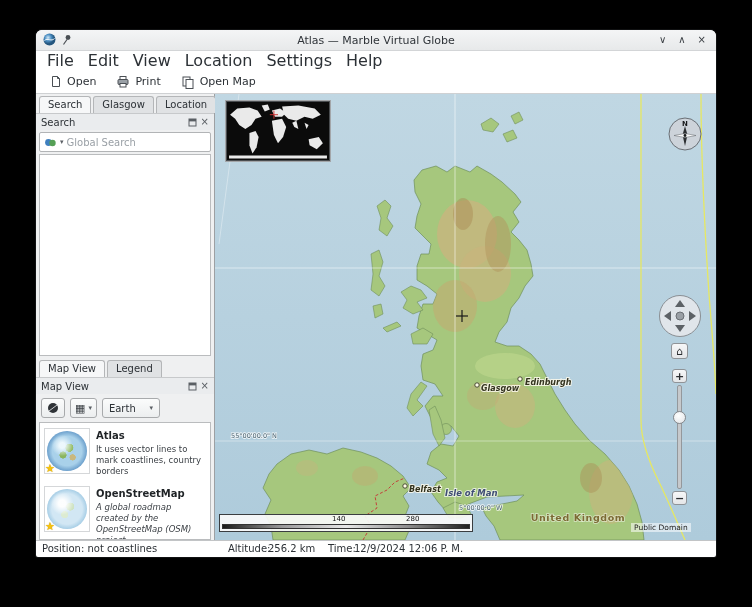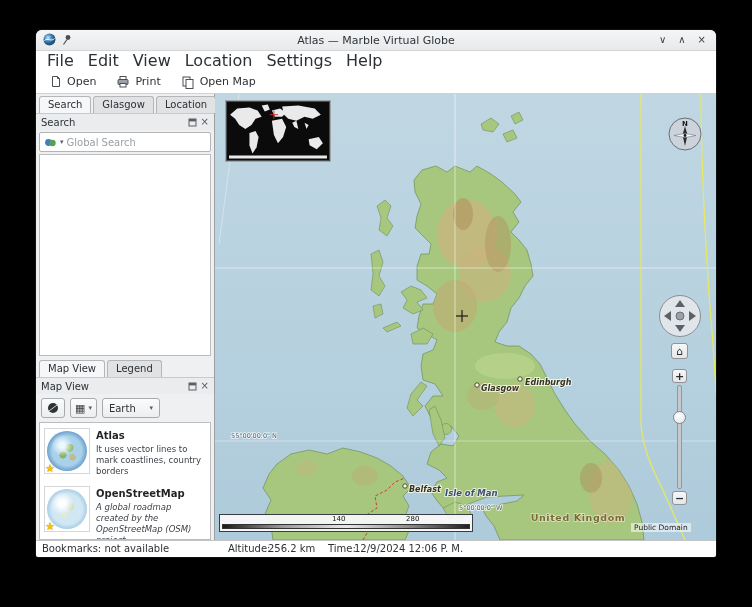--- a/index.html
+++ b/index.html
@@ -416,20 +416,20 @@
             <span class="sb-l2">280</span>
           </div>
           <div class="sb-strip"></div>
         </div>
 
         <div class="license">Public Domain</div>
       </div>
     </div>
 
     <div class="statusbar">
-      <span class="sb-pos">Bookmarks: not available</span>
+      <span class="sb-pos">Position: not coastlines</span>
       <span class="sb-alt-l">Altitude:</span>
       <span class="sb-alt-v">256.2 km</span>
       <span class="sb-time-l">Time:</span>
       <span class="sb-time-v">12/9/2024 12:06 P. M.</span>
     </div>
   </div>
 </div>
 
 </body></html>

